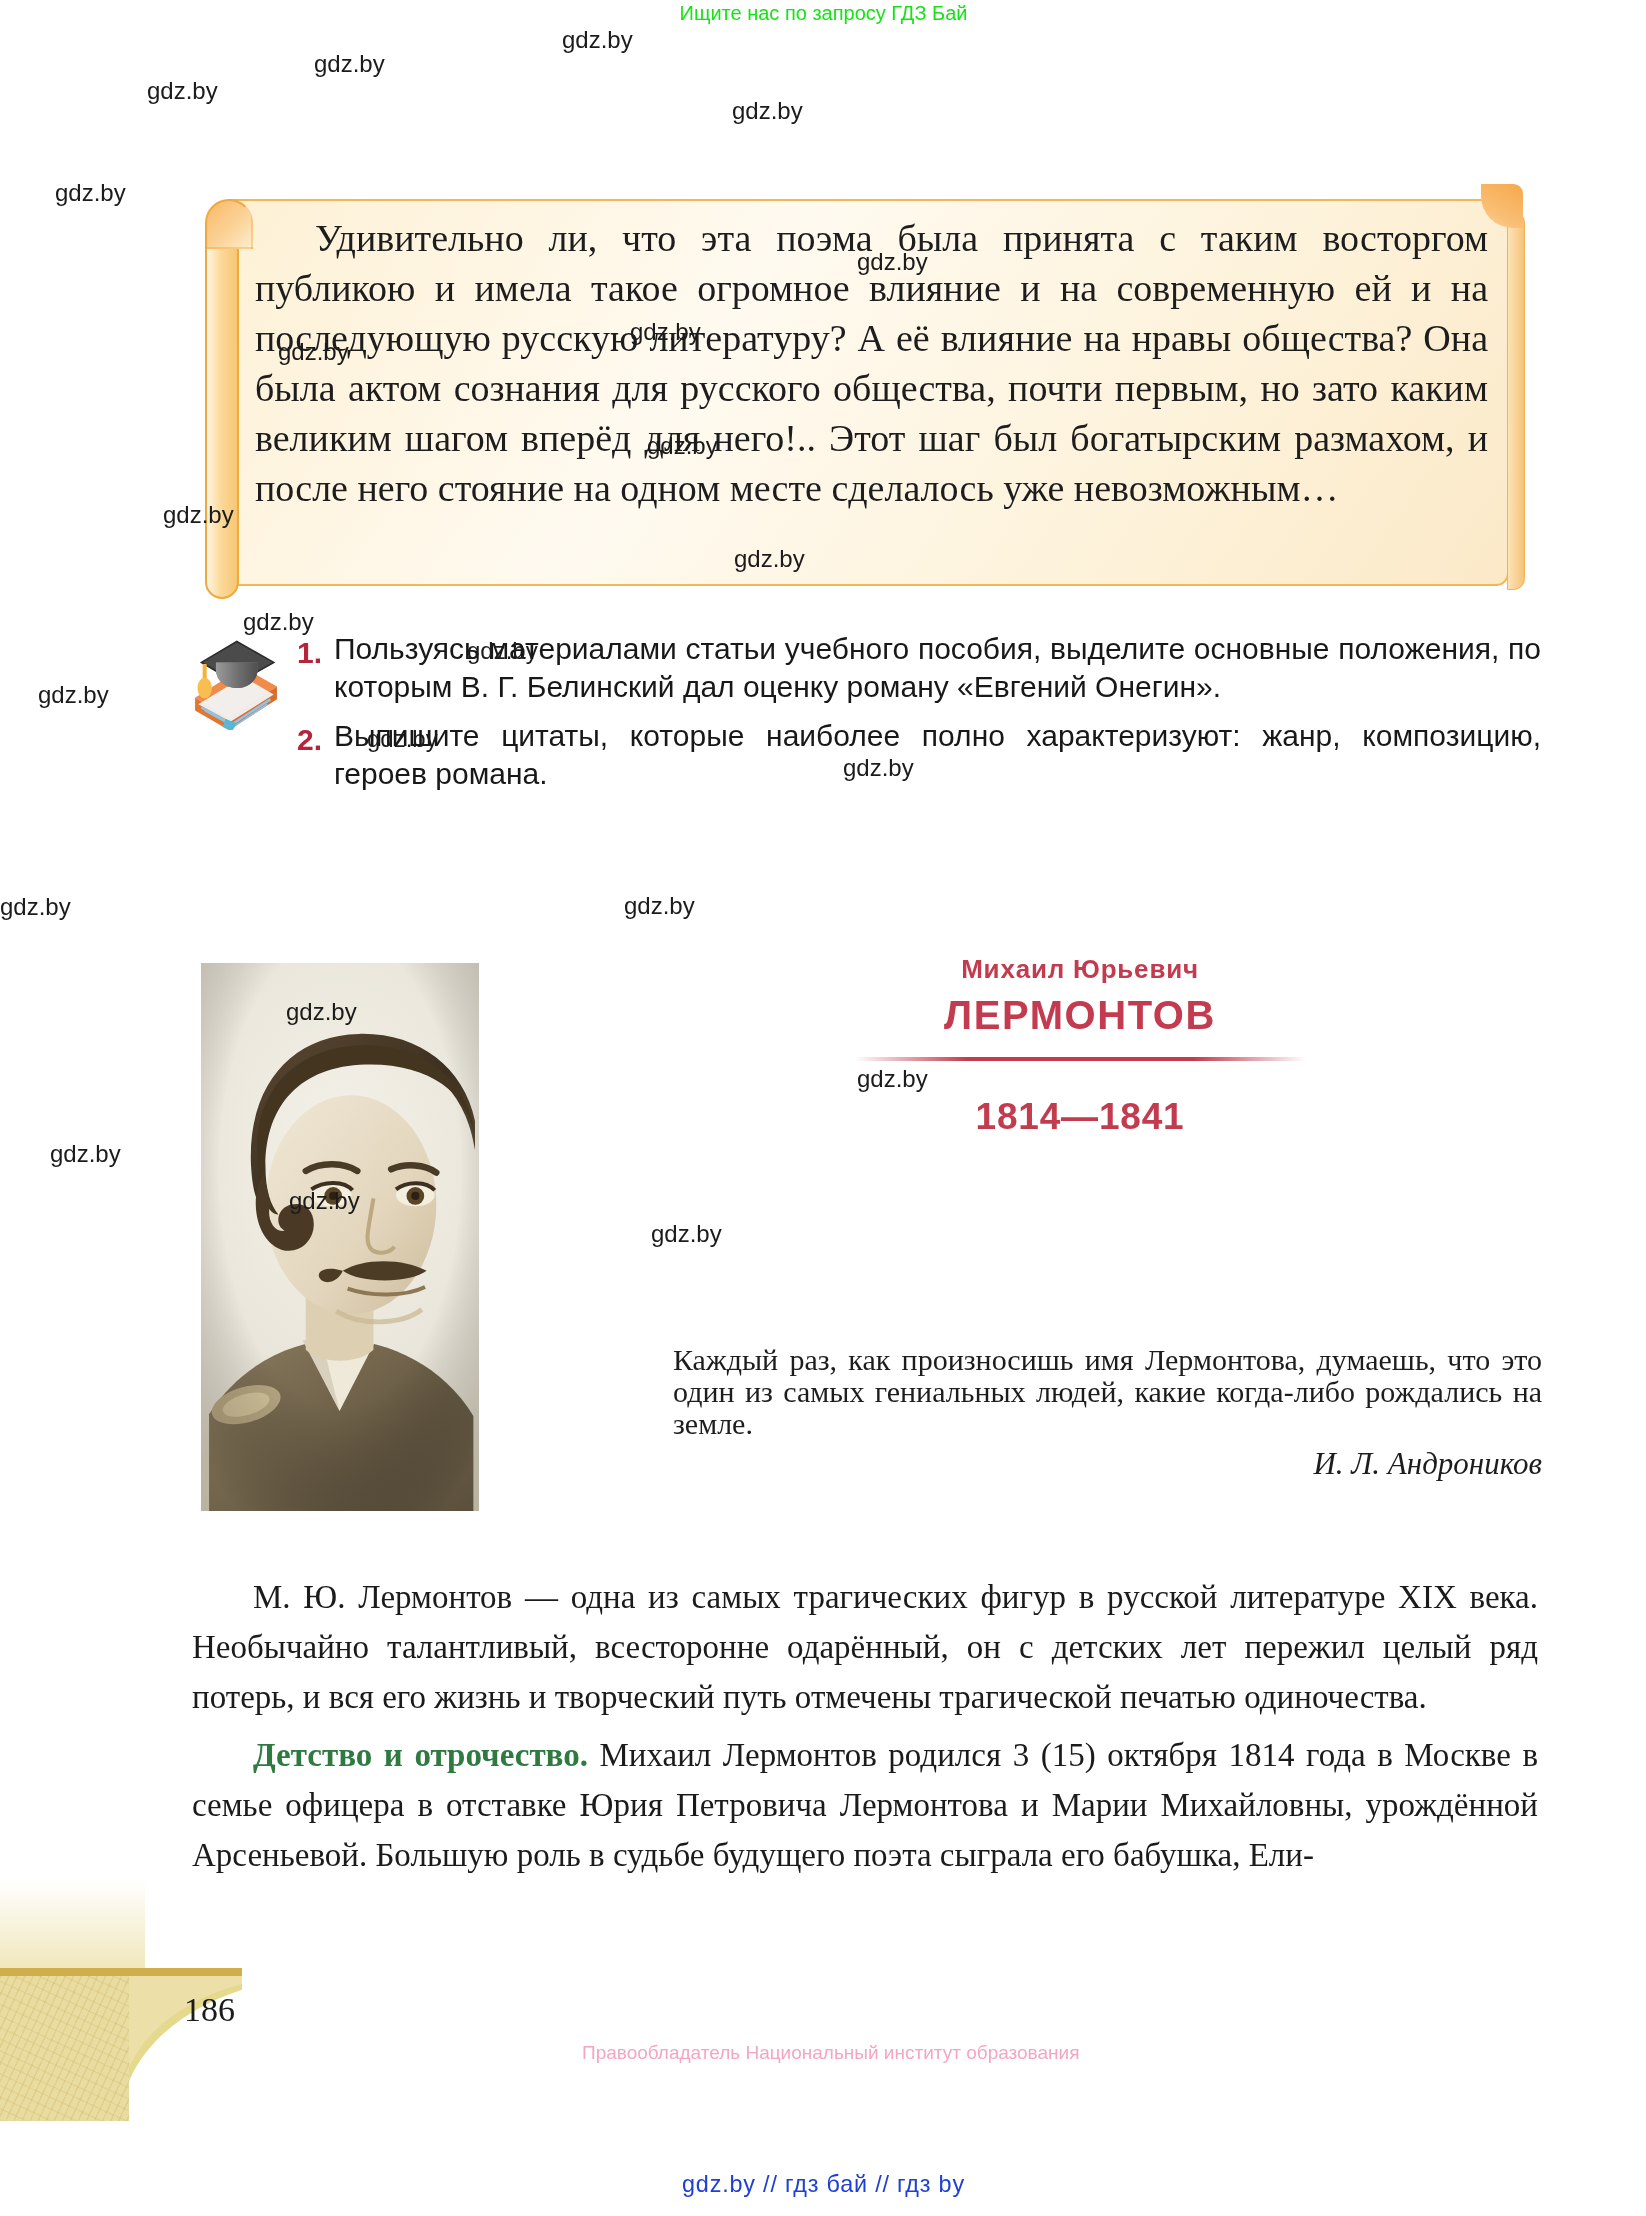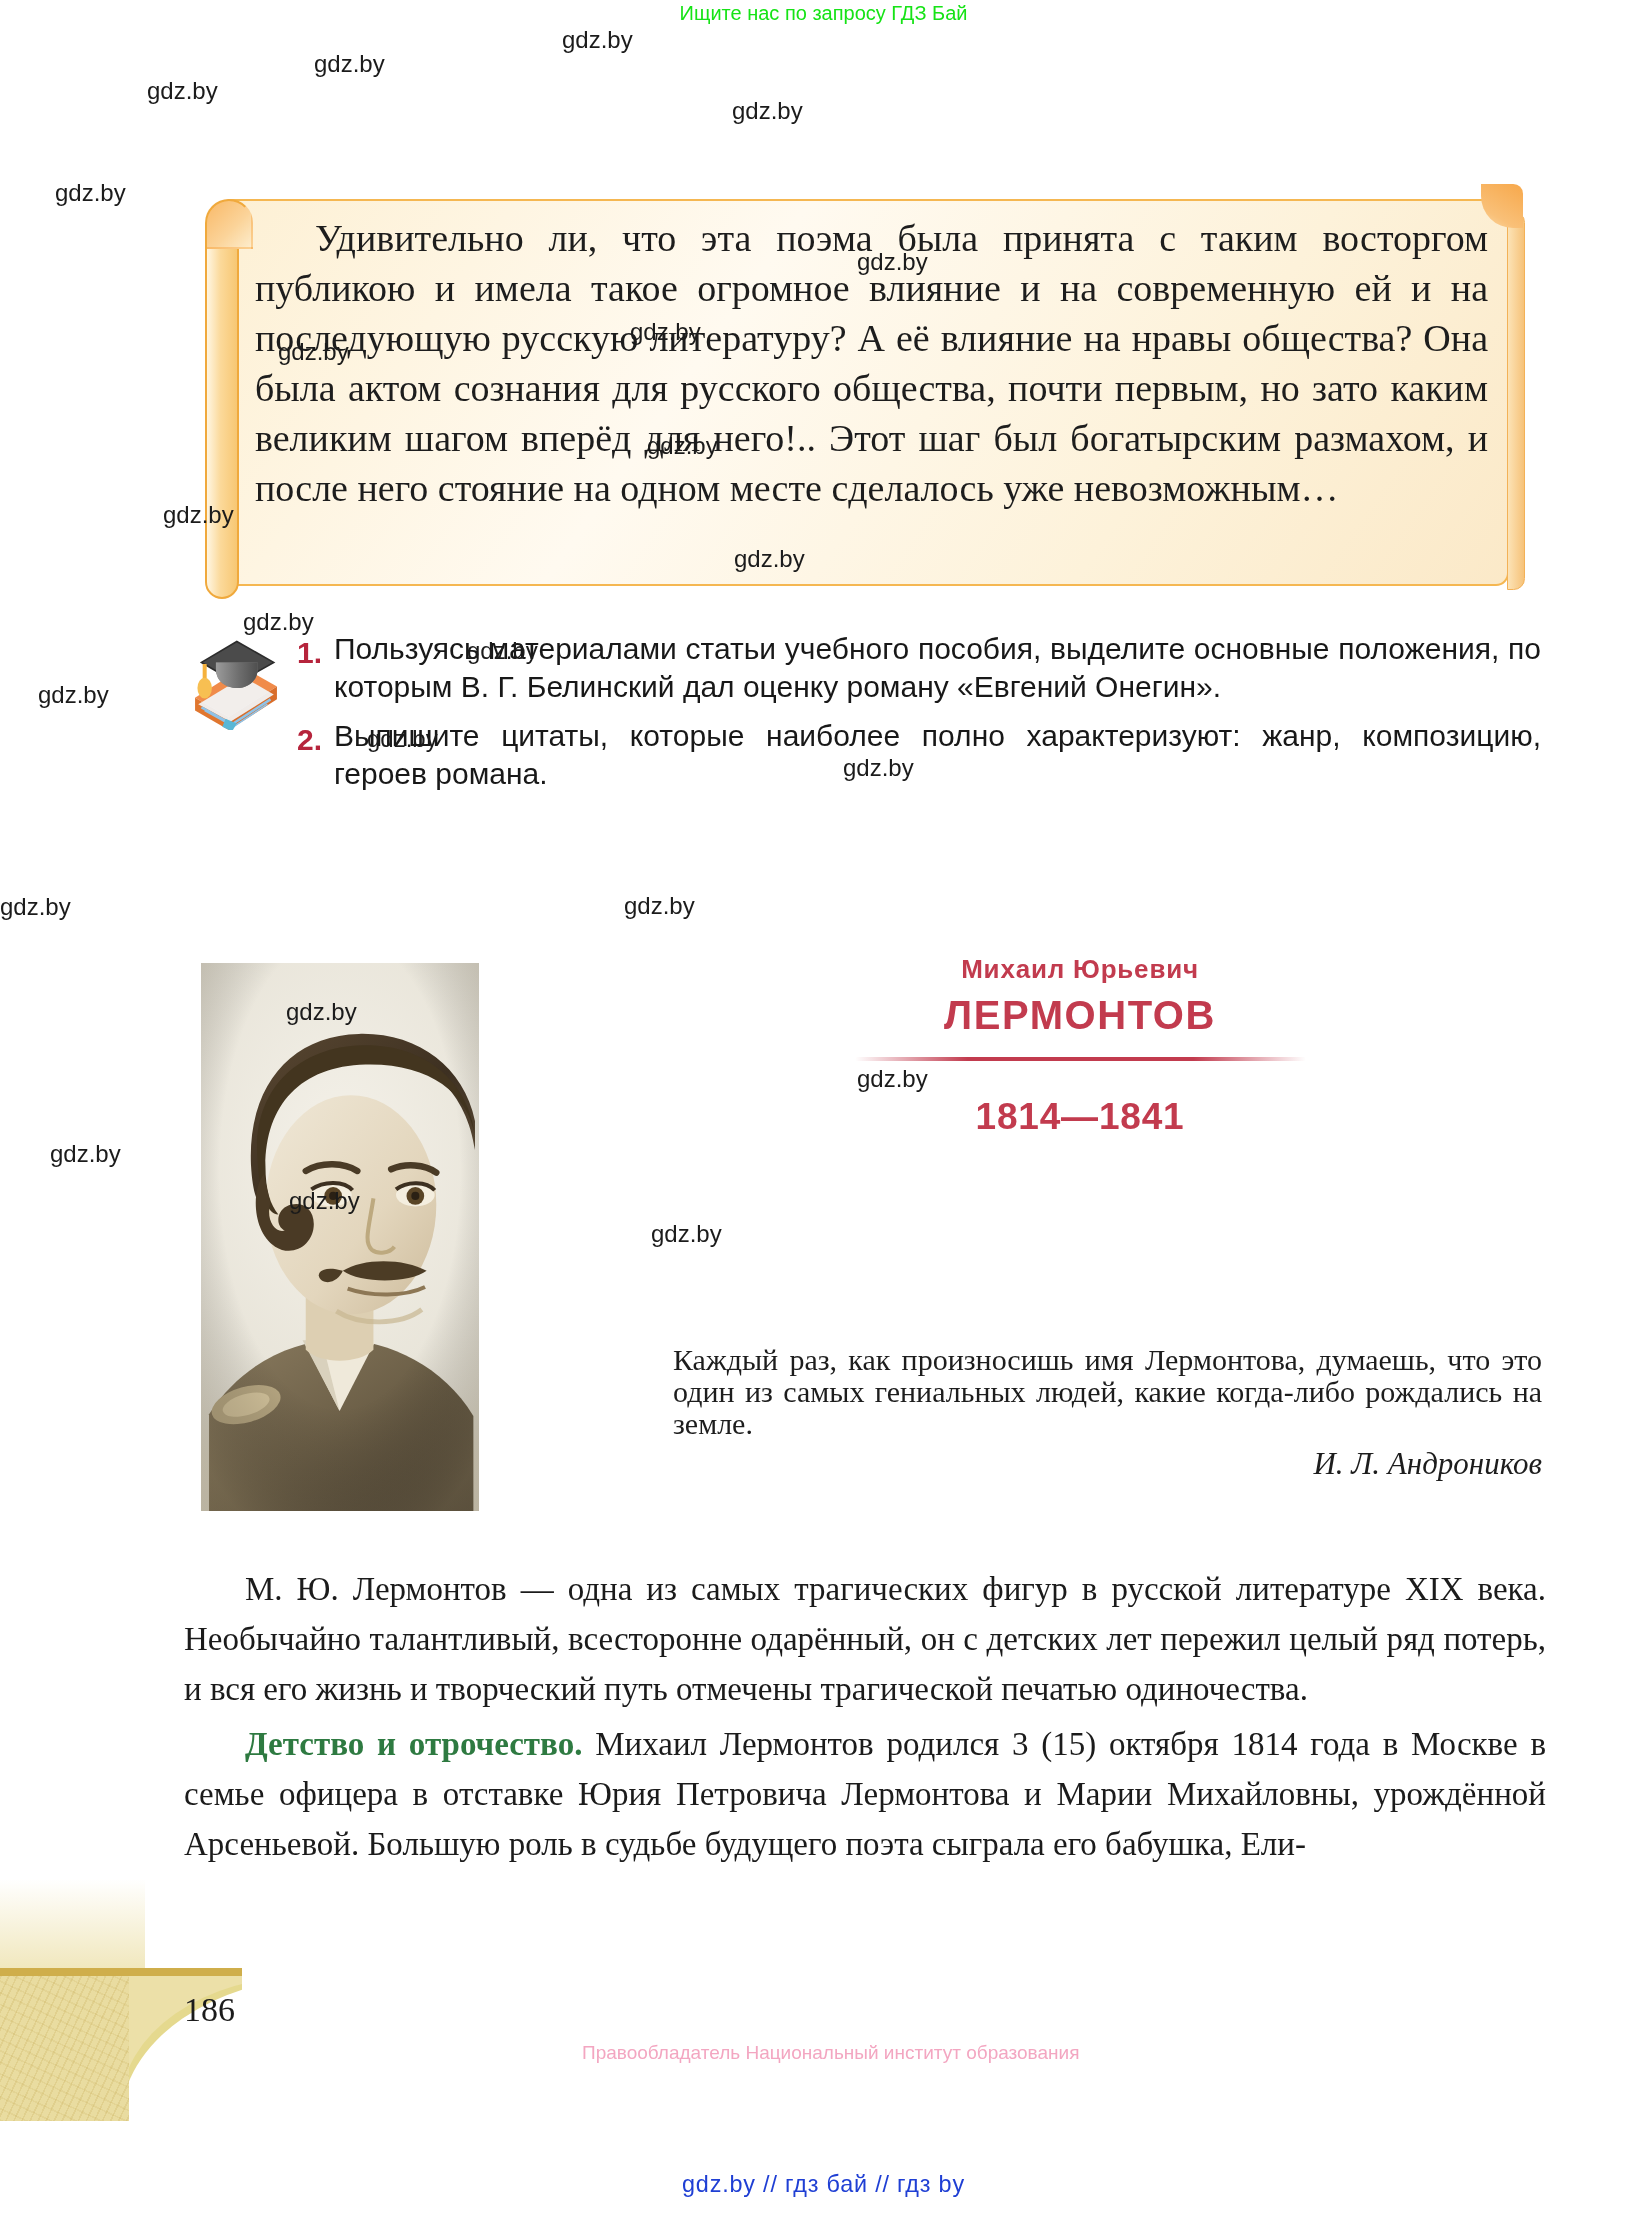--- a/index.html
+++ b/index.html
@@ -286,21 +286,21 @@
     position: absolute;
     left: 184px; top: 1564px;
     width: 1362px;
     z-index: 20;
     font-family: "Liberation Serif", serif;
     font-size: 33px;
     line-height: 50px;
     color: #1b1b1b;
     text-align: justify;
   }
-  .body-text p { margin: 0; text-indent: 61px; }
+  .body-text p { margin: 8px; text-indent: 61px; }
   .body-text p + p { margin-top: 4.8px; }
   .lead-green {
     color: #2e7a41;
     font-weight: bold;
   }
 
   
   .page-number {
     position: absolute;
     left: 184px; top: 1991px;

